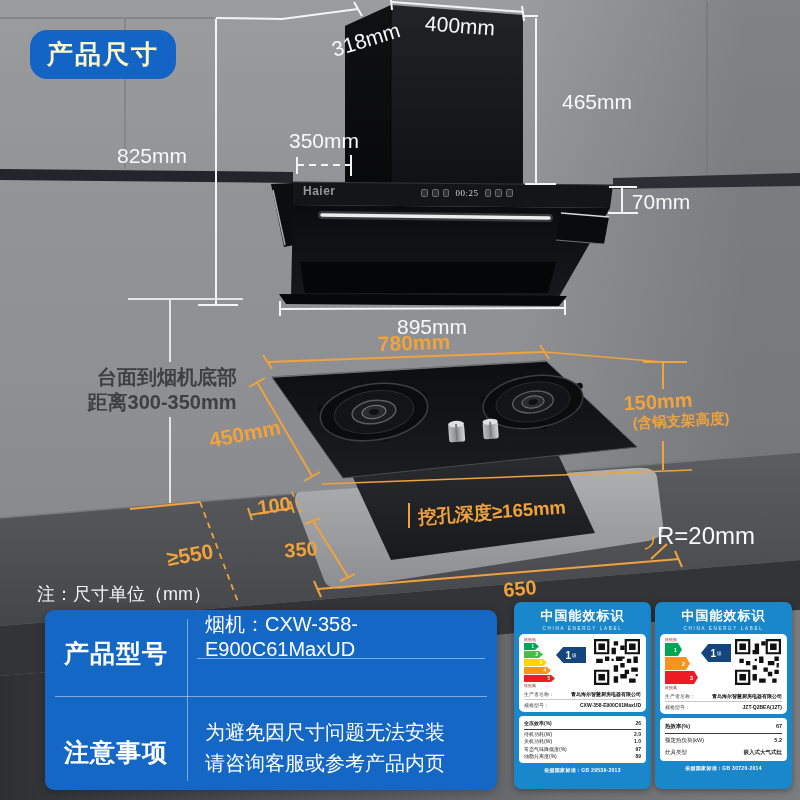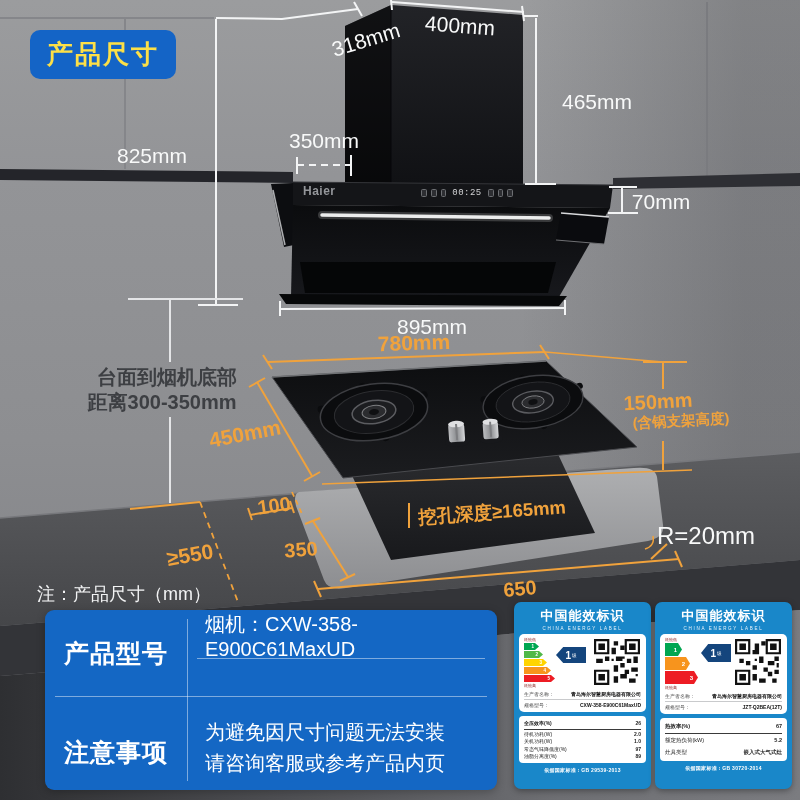--- a/index.html
+++ b/index.html
@@ -12,29 +12,29 @@
         background:linear-gradient(90deg,rgba(40,41,46,0) 0%,rgba(40,41,46,.22) 80%);}
   svg.scene,svg.dims{position:absolute;left:0;top:0;pointer-events:none;}
   
   .dim,.odim,.noted,.notew{position:absolute;white-space:nowrap;transform:translate(-50%,-50%);}
   .dim{font-size:21px;font-weight:500;color:#f8f9f9;}
   .odim{font-size:20px;font-weight:600;color:#F0A23C;}
   .noted{font-size:20px;font-weight:600;color:#3d3f43;}
   .notew{font-size:18px;font-weight:500;color:#f2f3f4;}
   .small-note{font-size:14.5px;}
   
-  .badge{position:absolute;left:30px;top:30px;background:#1464C6;color:#fde047;
-         font-size:26px;font-weight:700;letter-spacing:2px;padding:7px 17px;border-radius:10px;}
+  .badge{position:absolute;left:30px;top:30px;background:#1464C6;color:#fef9c3;
+         font-size:26px;font-weight:700;letter-spacing:2px;padding:7px 17px;border-radius:17px;}
   
   .hbrand{position:absolute;left:303px;top:184px;font-size:12px;font-weight:700;
           color:#94969a;letter-spacing:.5px;}
   .hcontrols{position:absolute;left:421px;top:187px;width:92px;height:11px;
              display:flex;align-items:center;gap:4px;}
   .cic{width:6px;height:6px;border:1px solid #6d6f73;border-radius:1.5px;background:rgba(120,122,126,.25);}
-  .hdisp{font-family:Liberation Mono, monospace;font-size:9px;color:#d2d3d5;letter-spacing:.5px;margin:0 2px;}
+  .hdisp{font-family:Liberation Serif, serif;font-size:9px;color:#d2d3d5;letter-spacing:.5px;margin:0 2px;}
   
   .spec-table{position:absolute;left:45px;top:610px;width:452px;height:180px;
               background:#1467C4;border-radius:9px;color:#fff;
               box-shadow:0 2px 8px rgba(0,0,0,.25);}
   .col-div{position:absolute;left:142px;top:9px;bottom:9px;width:1px;background:rgba(255,255,255,.45);}
   .row-div1{position:absolute;left:152px;right:12px;top:48px;height:1px;background:rgba(255,255,255,.45);}
   .row-div2{position:absolute;left:10px;right:10px;top:86px;height:1px;background:rgba(255,255,255,.45);}
   .tlabel{position:absolute;left:0;width:142px;display:flex;align-items:center;justify-content:center;
           font-size:25px;font-weight:700;letter-spacing:1px;}
   .tl1{top:0;height:86px;} .tl2{top:86px;height:112px;}
@@ -294,21 +294,21 @@
   <div class="odim" style="left:658px;top:402px;transform:translate(-50%,-50%) rotate(-3deg);">150mm</div>
   <div class="odim small-note" style="left:681px;top:421px;transform:translate(-50%,-50%) rotate(-3deg);">(含锅支架高度)</div>
   <div class="odim" style="left:274px;top:506px;transform:translate(-50%,-50%) rotate(-8deg);">100</div>
   <div class="odim" style="left:301px;top:550px;transform:translate(-50%,-50%) rotate(-4deg);">350</div>
   <div class="odim" style="left:190px;top:555px;font-size:21px;transform:translate(-50%,-50%) rotate(-10deg);">≥550</div>
   <div class="odim" style="left:520px;top:589px;transform:translate(-50%,-50%) rotate(-5deg);">650</div>
   <div class="odim" style="left:492px;top:512px;font-size:18.5px;transform:translate(-50%,-50%) rotate(-4deg);">挖孔深度≥165mm</div>
 
   <div class="noted" style="left:167px;top:377px;">台面到烟机底部</div>
   <div class="noted" style="left:162px;top:402px;">距离300-350mm</div>
-  <div class="notew" style="left:124px;top:594px;">注：产品尺寸（mm）</div>
+  <div class="notew" style="left:124px;top:594px;">注：尺寸单位（mm）</div>
 
   <div class="badge">产品尺寸</div>
   <div class="hbrand">Haier</div>
 
   <div class="hcontrols" style="display:flex;position:absolute;left:421px;top:187px;width:92px;height:11px;align-items:center;gap:4px;">
     <i class="cic"></i>
     <i class="cic"></i>
     <i class="cic"></i>
     <span class="hdisp">00:25</span>
     <i class="cic"></i>

